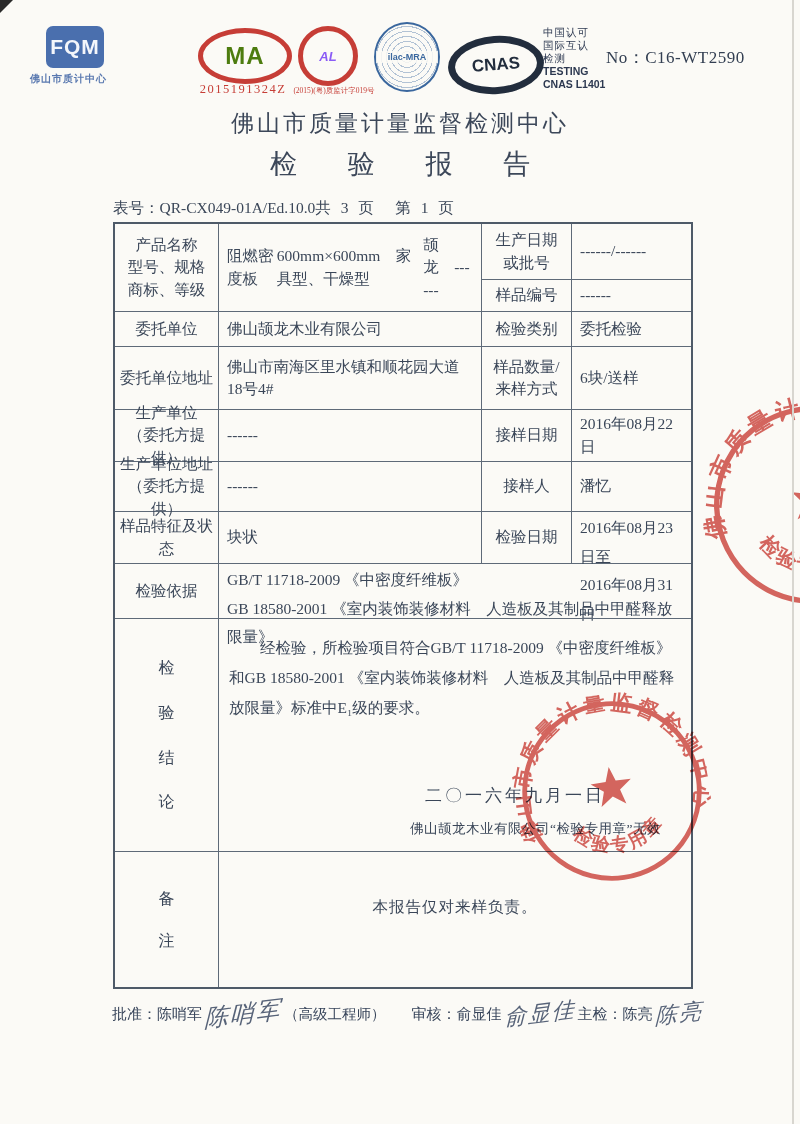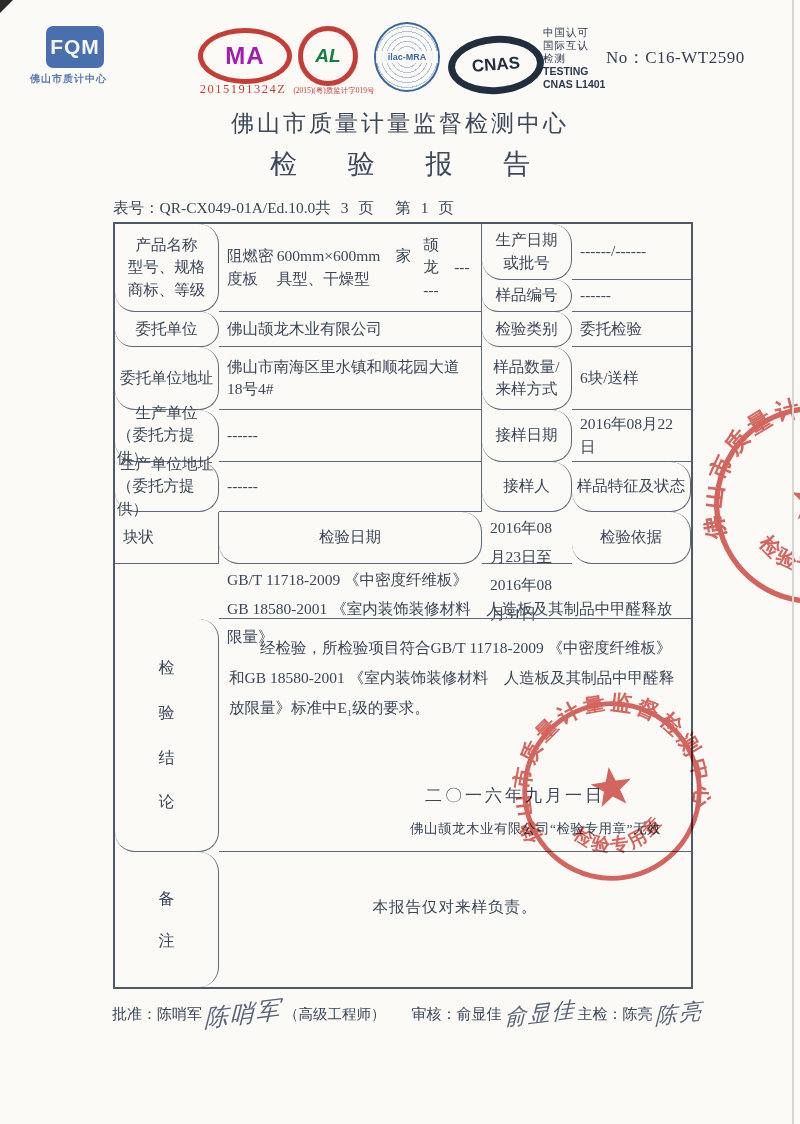--- a/index.html
+++ b/index.html
@@ -14,26 +14,26 @@
     border-top:13px solid #2a2a2a;border-right:13px solid transparent;}
   
   .hdr{position:absolute;top:0;left:0;width:100%;height:110px;}
   .fqm{position:absolute;left:46px;top:26px;width:58px;height:42px;
     background:#4a6fae;border-radius:7px;display:flex;align-items:center;justify-content:center;
     color:#f4f6fb;font-family:"Liberation Sans",sans-serif;font-weight:bold;font-size:21px;letter-spacing:1px;}
   .fqm-cap{position:absolute;left:30px;top:72px;width:92px;text-align:left;
     color:#5a79b0;font-size:10px;letter-spacing:1px;font-weight:bold;}
   .cma{position:absolute;left:198px;top:28px;width:84px;height:46px;
     border:5px solid #c63d36;border-radius:50%;display:flex;align-items:center;justify-content:center;
-    color:#a21caf;font-family:"Liberation Sans",sans-serif;font-weight:bold;font-size:24px;letter-spacing:1px;}
+    color:#4d7c0f;font-family:"Liberation Sans",sans-serif;font-weight:bold;font-size:24px;letter-spacing:1px;}
   .cma-num{position:absolute;left:188px;top:82px;width:110px;text-align:center;
     color:#c63d36;font-size:12.5px;letter-spacing:1.5px;}
   .cal{position:absolute;left:298px;top:26px;width:50px;height:50px;
     border:5px solid #c63d36;border-radius:50%;display:flex;align-items:center;justify-content:center;
-    color:#15803d;font-family:"Liberation Sans",sans-serif;font-weight:bold;font-size:19px;font-style:italic;text-align:right;}
+    color:#8b5cf6;font-family:"Liberation Sans",sans-serif;font-weight:bold;font-size:13px;font-style:italic;text-align:right;}
   .cal-num{position:absolute;left:286px;top:86px;width:96px;text-align:center;
     color:#c63d36;font-size:7.5px;white-space:nowrap;}
   .ilac{position:absolute;left:374px;top:22px;width:62px;height:66px;border:2px solid #3a679e;border-radius:50%;
     background:repeating-radial-gradient(circle at 50% 50%, rgba(58,103,158,.38) 0 1px, transparent 1px 5px);
     display:flex;align-items:center;justify-content:center;}
   .ilac-lbl{background:rgba(251,250,246,.85);color:#3a679e;font-family:"Liberation Sans",sans-serif;
     font-weight:bold;font-size:9px;padding:1px 0;width:100%;text-align:center;}
   .cnas{position:absolute;left:448px;top:36px;width:82px;height:44px;
     border:7px solid #222d3d;border-radius:50%;display:flex;align-items:center;justify-content:center;
     color:#222d3d;font-family:"Liberation Sans",sans-serif;font-weight:bold;font-size:17px;transform:rotate(-4deg);}
@@ -53,21 +53,21 @@
   .rpt-table{
     position:absolute;left:113px;top:222px;width:576px;height:763px;
     border:2px solid #4e5a68;
     display:grid;
     grid-template-columns:104px 263px 90px 119px;
     grid-template-rows:56px 32px 35px 63px 52px 50px 52px 55px 233px 135px;
     font-size:15.5px;
   }
   .cell{border-right:1px solid #5e6a78;border-bottom:1px solid #5e6a78;
     display:flex;align-items:center;box-sizing:border-box;padding:2px 8px;line-height:1.45;}
-  .lbl{justify-content:center;flex-direction:column;padding:2px 2px;border-radius:20px;}
+  .lbl{justify-content:center;text-align:center;flex-direction:column;padding:2px 2px;}
   .val{justify-content:flex-start;text-align:left;}
   .br0{border-right:none;} .bb0{border-bottom:none;}
   .a-product{grid-area:1/1/3/2;} .v-product{grid-area:1/2/3/3;flex-direction:row;justify-content:center;}
   .l-pdate{grid-area:1/3/2/4;} .v-pdate{grid-area:1/4/2/5;}
   .l-sno{grid-area:2/3/3/4;} .v-sno{grid-area:2/4/3/5;}
   .span-val{grid-column:2/5;}
   .vert-lbl{flex-direction:column;justify-content:space-evenly;padding:16px 2px;font-size:16px;}
   .basis{flex-direction:column;align-items:flex-start;justify-content:flex-start;line-height:1.85;}
   .concl{position:relative;align-items:flex-start;padding:14px 14px 0 10px;}
   .concl-par{text-indent:2em;line-height:1.95;font-size:15.5px;}
@@ -165,20 +165,21 @@
     <div class="cell val">------</div>
     <div class="cell lbl">接样日期</div>
     <div class="cell val br0">2016年08月22日</div>
 
     <div class="cell lbl">
       <div>生产单位地址</div>
       <div>（委托方提供）</div>
     </div>
     <div class="cell val">------</div>
     <div class="cell lbl">接样人</div>
+    <div class="cell val br0">潘忆</div>
 
     <div class="cell lbl">样品特征及状态</div>
     <div class="cell val">块状</div>
     <div class="cell lbl">检验日期</div>
     <div class="cell val br0 basis">
       <div>2016年08月23日至</div>
       <div>2016年08月31日</div>
     </div>
 
     <div class="cell lbl">检验依据</div>

